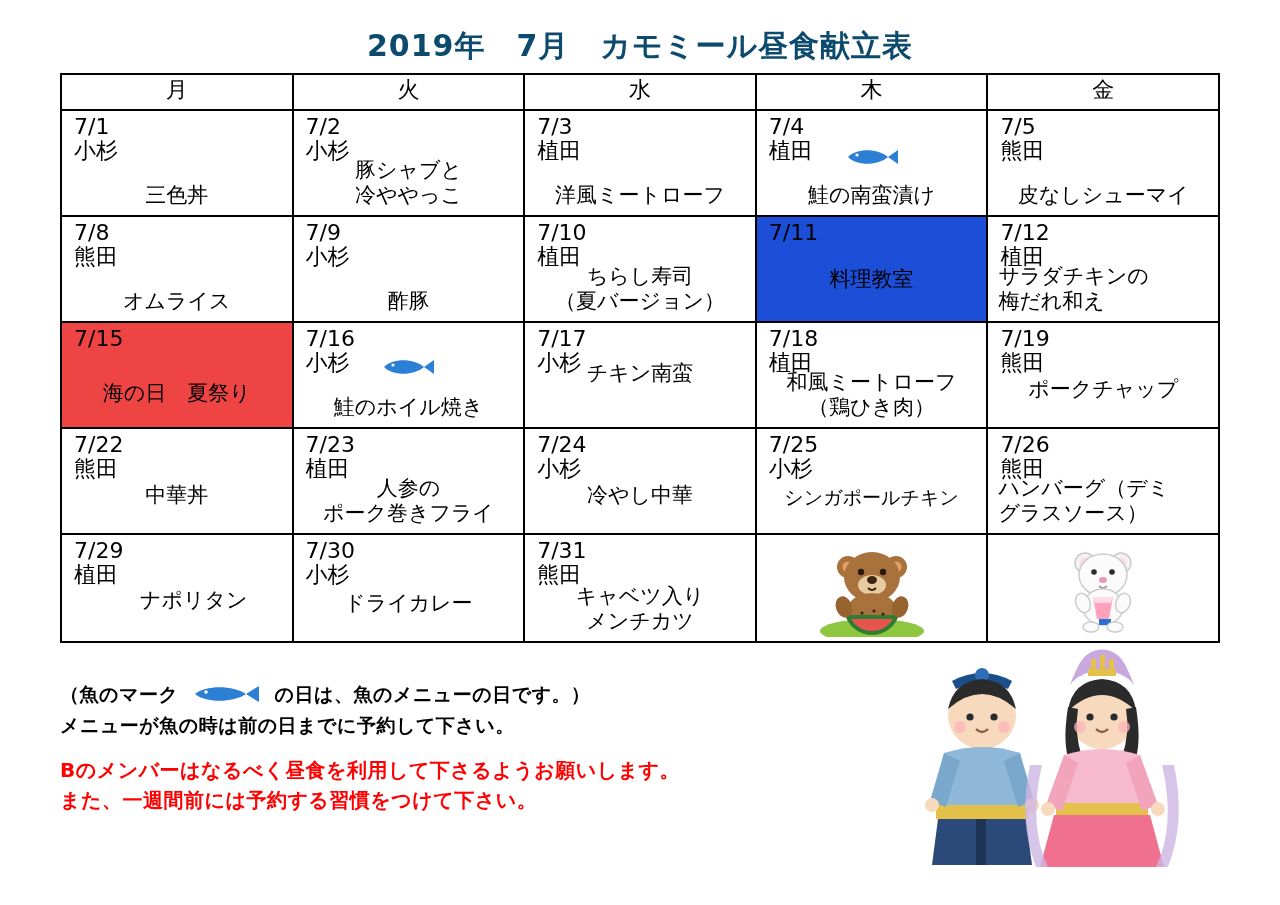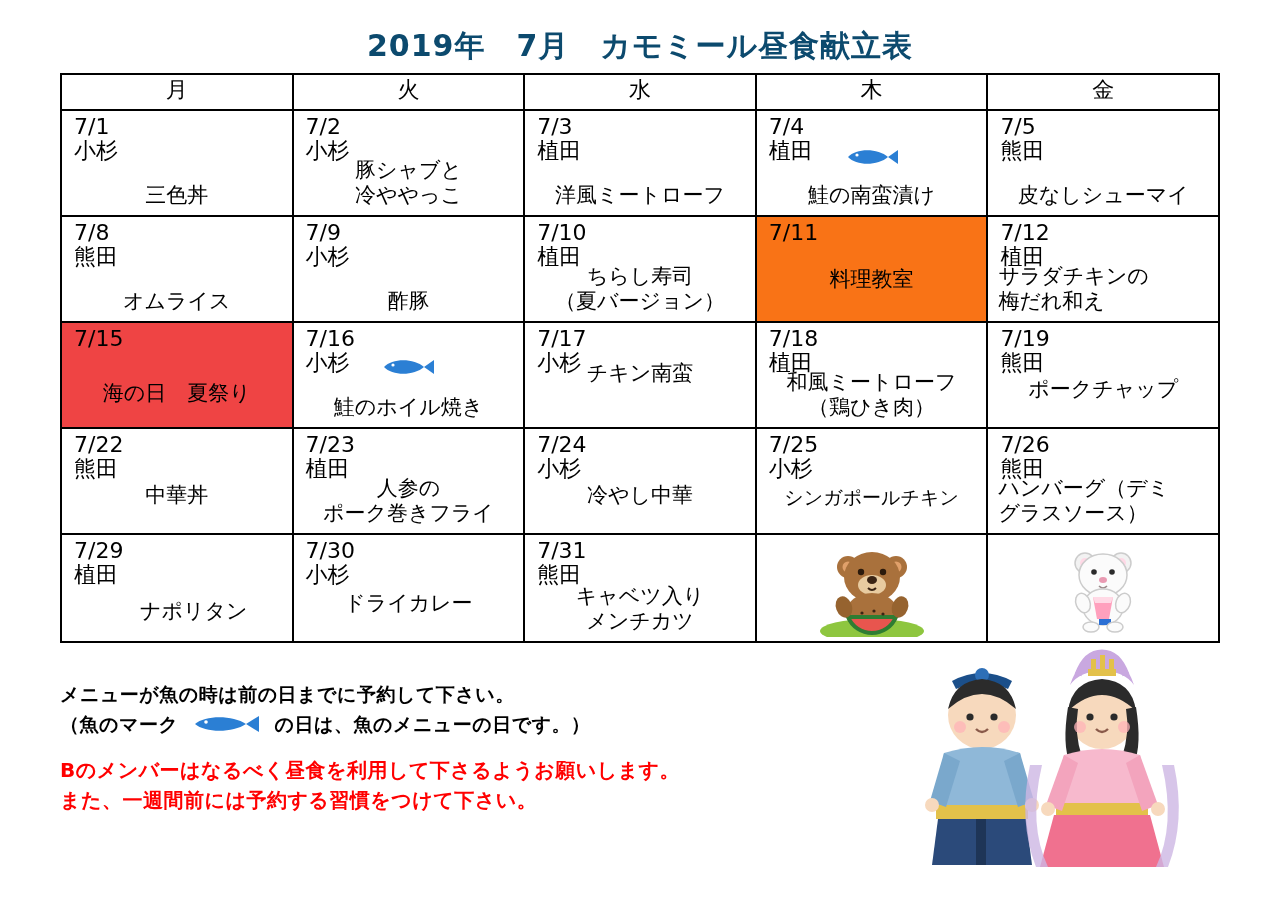--- a/index.html
+++ b/index.html
@@ -80,21 +80,21 @@
     text-align: left;
     padding-left: 10px;
   }
   .fishmark {
     display: block;
     height: 22px;
     margin-bottom: 2px;
   }
   .fishmark svg { vertical-align: middle; }
 
-  td.hl-yellow { background: #f97316; }
+  td.hl-yellow { background: #1d4ed8; }
   td.hl-pink   { background: #ef4444; }
 
   .bear-cell, .bunny-cell {
     text-align: center;
   }
   .critter {
     display: block;
     margin: 6px auto 0 auto;
   }
 
@@ -324,21 +324,21 @@
 グラスソース）</div>
         </td>
       </tr>
 
       <tr>
         <td class="cell">
           <div class="cell-head">
             <span class="cell-date">7/29</span>
             <span class="cell-staff">植田</span>
           </div>
-          <div class="cell-body" style="bottom:16px;margin-left:34px;">ナポリタン</div>
+          <div class="cell-body" style="bottom:27px;margin-left:34px;">ナポリタン</div>
         </td>
         <td class="cell">
           <div class="cell-head">
             <span class="cell-date">7/30</span>
             <span class="cell-staff">小杉</span>
           </div>
           <div class="cell-body" style="bottom:24px;">ドライカレー</div>
         </td>
         <td class="cell">
           <div class="cell-head">
@@ -398,32 +398,32 @@
             </svg>
           </span>
         </td>
       </tr>
     </tbody>
   </table>
 </div>
 
 <div id="notes">
   <div class="note-gap"></div>
-  <div class="note-line">メニューが魚の時は前の日までに予約して下さい。</div>
   <div class="note-line">
     <span>（魚のマーク</span>
     <span class="inline-fish">
       <svg width="70" height="22" viewBox="0 0 70 22">
           <path d="M4 11 C14 2, 42 2, 55 11 C42 20, 14 20, 4 11 Z" fill="#2b7fd4"></path>
           <path d="M55 11 L68 3 L68 19 Z" fill="#2b7fd4"></path>
           <circle cx="15" cy="9" r="1.8" fill="#ffffff"></circle>
         </svg>
     </span>
     <span>の日は、魚のメニューの日です。）</span>
   </div>
+  <div class="note-line">メニューが魚の時は前の日までに予約して下さい。</div>
   <div class="note-gap"></div>
   <div class="note-red">Bのメンバーはなるべく昼食を利用して下さるようお願いします。</div>
   <div class="note-red">また、一週間前には予約する習慣をつけて下さい。</div>
 </div>
 
 <div id="mascots">
   <svg width="330" height="230" viewBox="0 0 330 230">
 
     <g>
       <path d="M60 36 q30 -16 60 0 l-4 8 q-26 -12 -52 0 Z" fill="#1b4f8a"></path>

